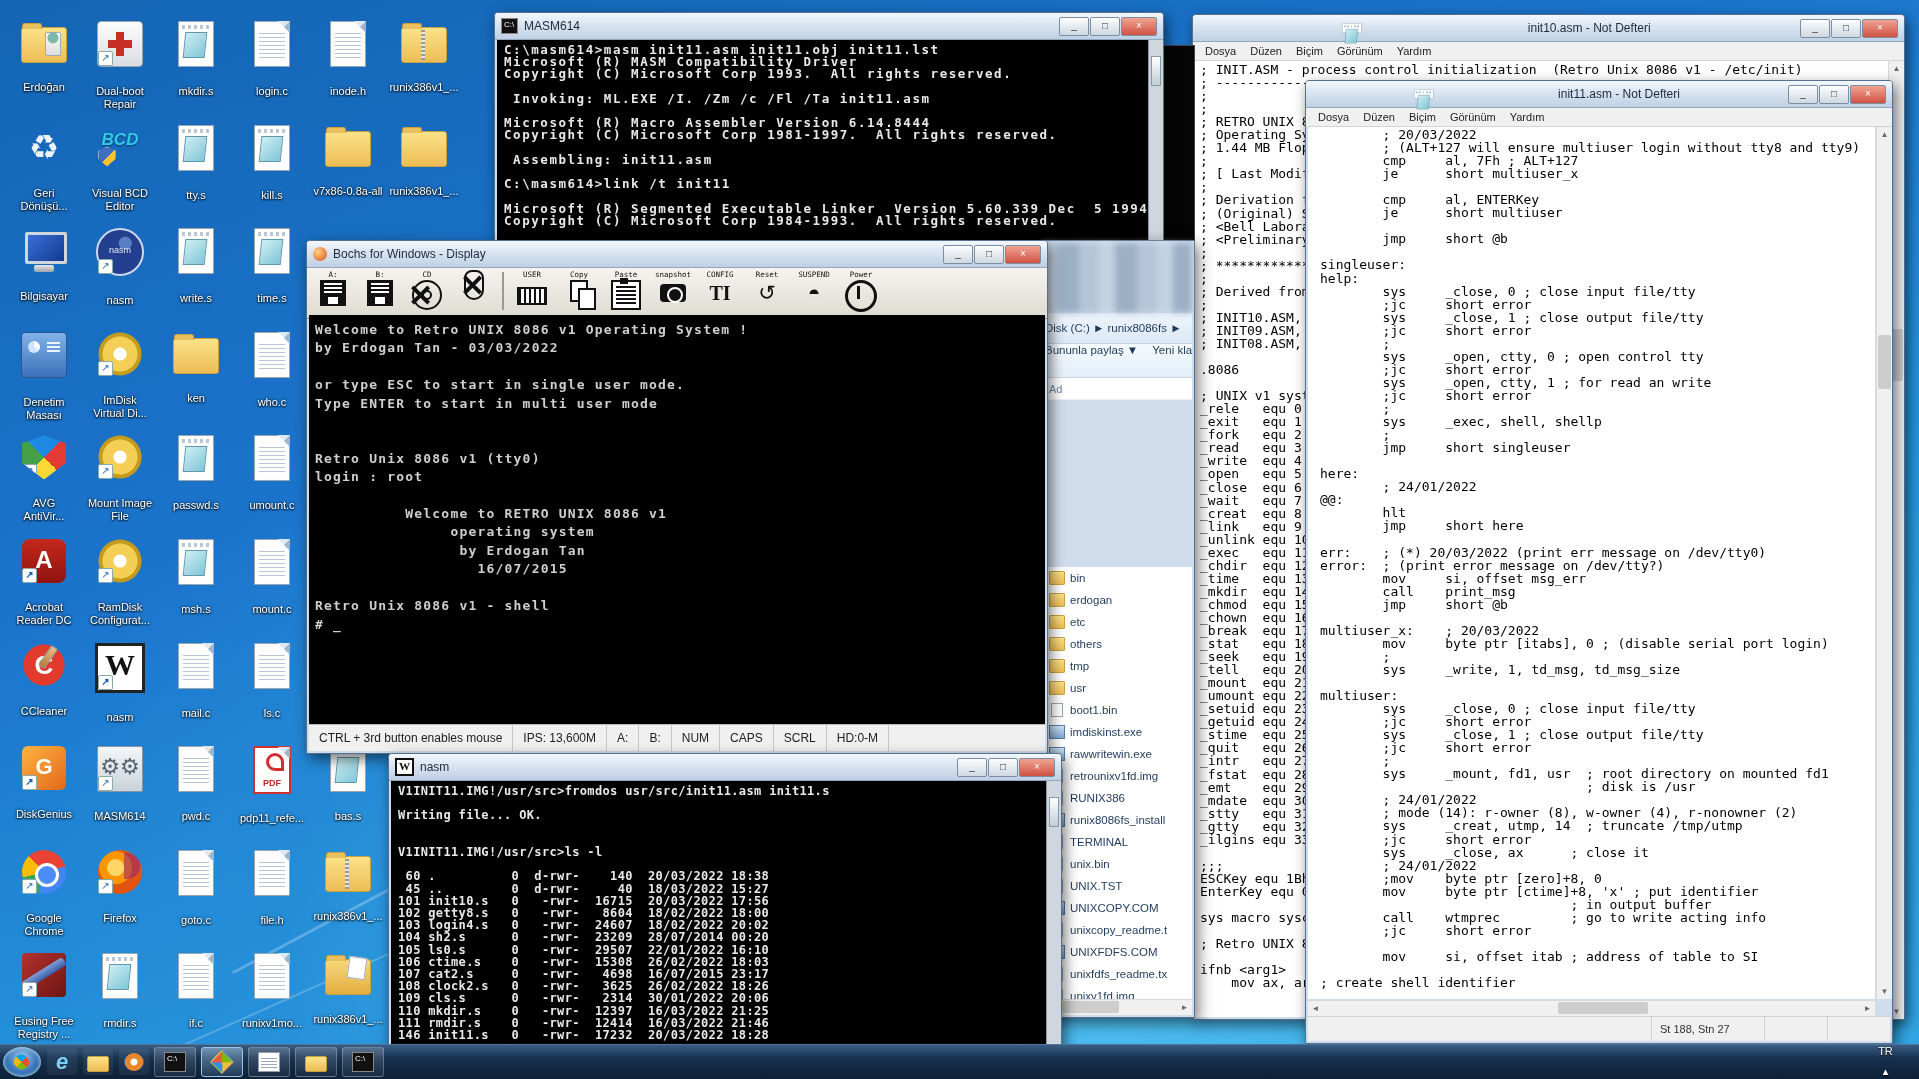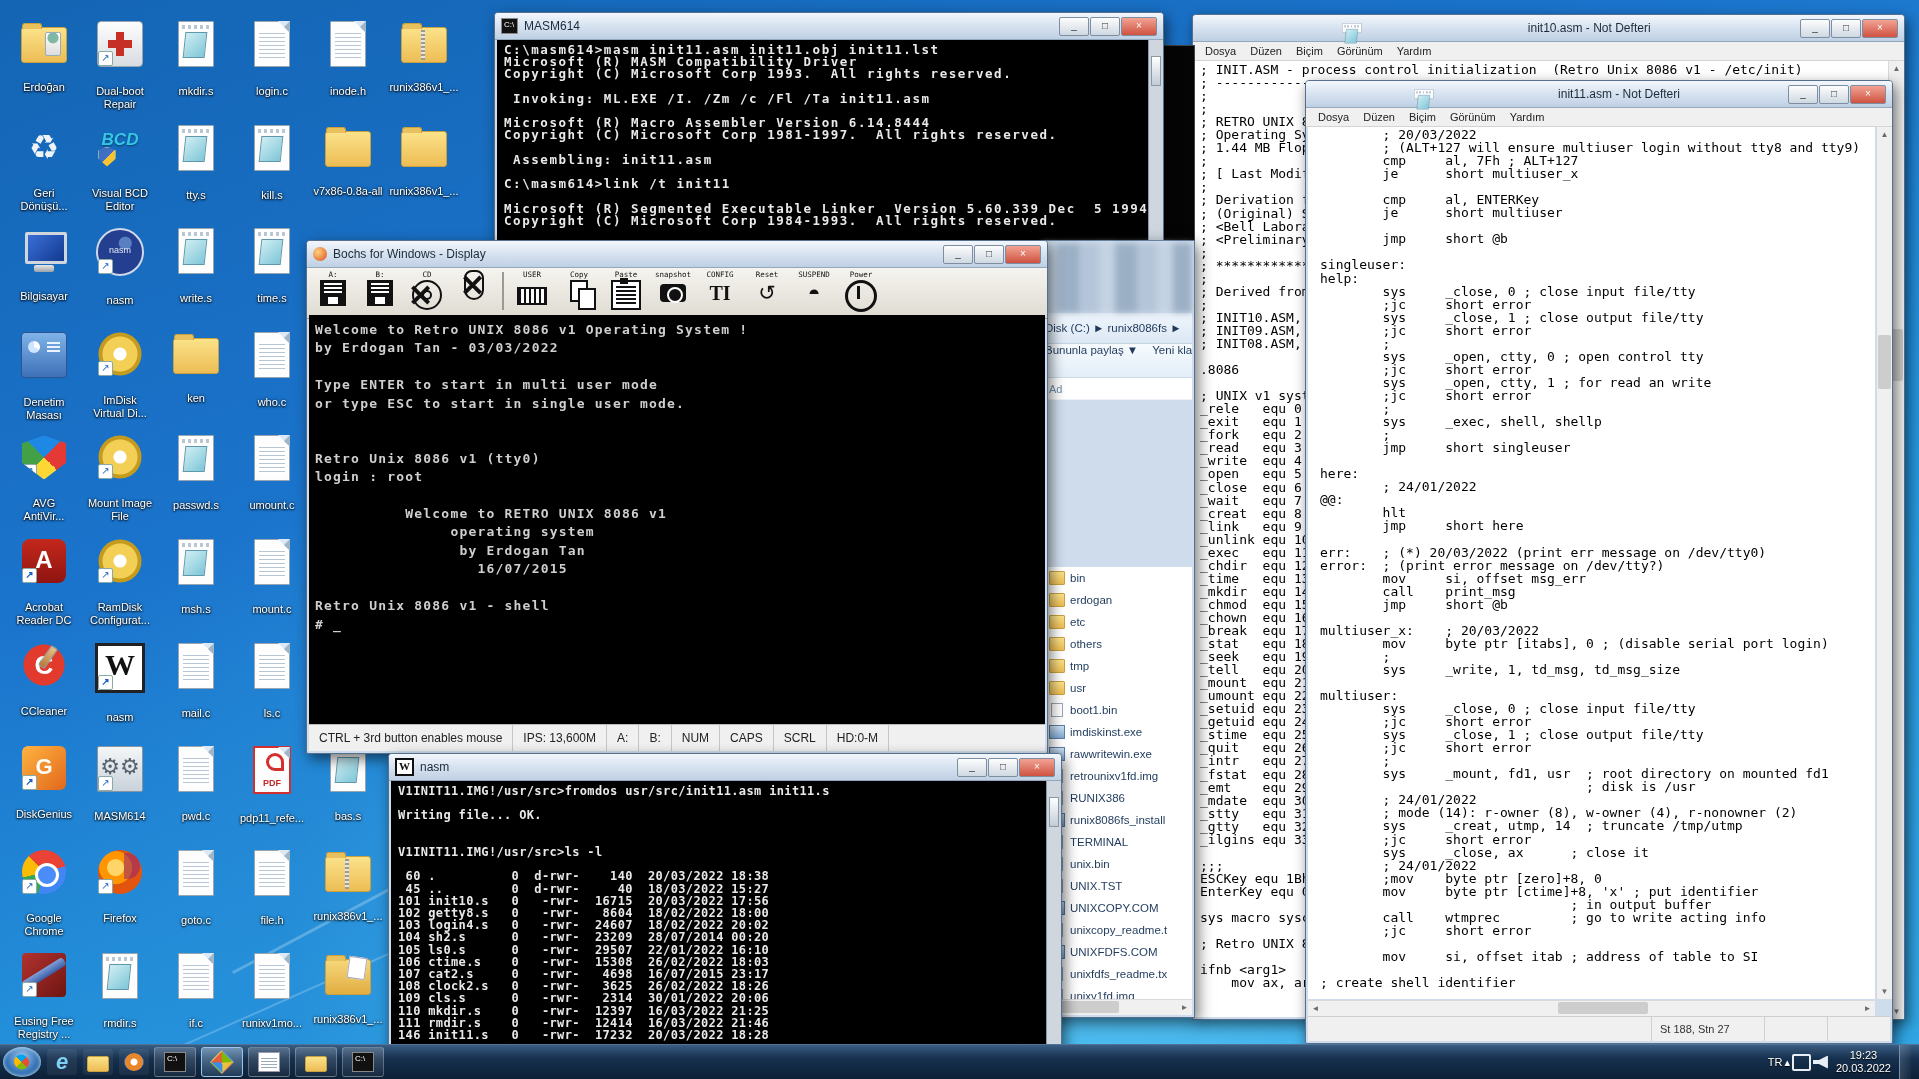--- a/index.html
+++ b/index.html
@@ -146,21 +146,21 @@
   .tb-btn.active{background:linear-gradient(rgba(190,225,255,.45),rgba(120,170,220,.18));border-color:#9cc6e8;}
   .tbi{position:absolute;left:50%;top:50%;width:20px;height:18px;transform:translate(-50%,-50%);}
   .tbi-ie{color:#7fd0f5;font-size:22px;font-weight:bold;font-style:italic;line-height:18px;text-align:center;}
   .tbi-folder{background:linear-gradient(#fbe289,#edbd55);border:1px solid #c9a23e;border-radius:2px;height:14px !important;margin-top:2px;}
   .tbi-wmp{border-radius:50%;background:radial-gradient(circle,#fff 0 3px,#e8862a 4px 9px,#2a6fd0 9px);}
   .tbi-cmd{background:#111;border:1px solid #888;}
   .tbi-cmd::before{content:"C:\\";color:#fff;font-size:8px;position:absolute;left:2px;top:1px;}
   .tbi-cube{background:conic-gradient(from 45deg,#e8c23a 0 25%,#3a8ee8 0 50%,#e85a3a 0 75%,#7fba00 0 100%);border:1px solid #fff3;transform:translate(-50%,-50%) rotate(45deg);width:15px;height:15px;}
   .tbi-notepad{background:#fff;border:1px solid #99a;}
   .tbi-notepad::before{content:"";position:absolute;inset:3px 2px;background:repeating-linear-gradient(#fff 0 2px,#9ab 2px 3px);}
-  #tray{margin-left:auto;display:flex;align-items:center;gap:2px;padding-right:8px;height:100%;}
+  #tray{margin-left:auto;display:flex;align-items:center;gap:8px;padding-right:0;height:100%;flex-direction:column;}
   #tray .txt{color:#fff;font-size:11px;text-shadow:0 1px 1px #000;}
   .tray-ico{width:15px;height:13px;position:relative;}
   .tico-monitor{border:2px solid #e8eef5;border-radius:2px;}
   .tico-vol{background:#e8eef5;clip-path:polygon(0 35%,40% 35%,100% 0,100% 100%,40% 65%,0 65%);}
   #clock{text-align:center;color:#fff;font-size:11px;line-height:13px;text-shadow:0 1px 1px #000;padding:0 6px;}
   #show-desktop{width:11px;height:100%;border-left:1px solid #6e92b5;background:linear-gradient(90deg,rgba(255,255,255,.15),rgba(255,255,255,.03));}
 </style>
 </head>
 <body>
 
@@ -746,22 +746,22 @@
 
         <div class="bx-tool">
           <span class="cap">Power</span>
           <div class="bx-g g-power"><span></span></div>
         </div>
       </div>
     <div class="bx-term">
         <div class="ln">Welcome to Retro UNIX 8086 v1 Operating System !</div>
         <div class="ln">by Erdogan Tan - 03/03/2022</div>
         <div class="ln">&nbsp;</div>
+        <div class="ln">or type ESC to start in single user mode.</div>
         <div class="ln">Type ENTER to start in multi user mode</div>
-        <div class="ln">or type ESC to start in single user mode.</div>
         <div class="ln">&nbsp;</div>
         <div class="ln">&nbsp;</div>
         <div class="ln">Retro Unix 8086 v1 (tty0)</div>
         <div class="ln">login : root</div>
         <div class="ln">&nbsp;</div>
         <div class="ln">          Welcome to RETRO UNIX 8086 v1</div>
         <div class="ln">               operating system</div>
         <div class="ln">                by Erdogan Tan</div>
         <div class="ln">                  16/07/2015</div>
         <div class="ln">&nbsp;</div>

